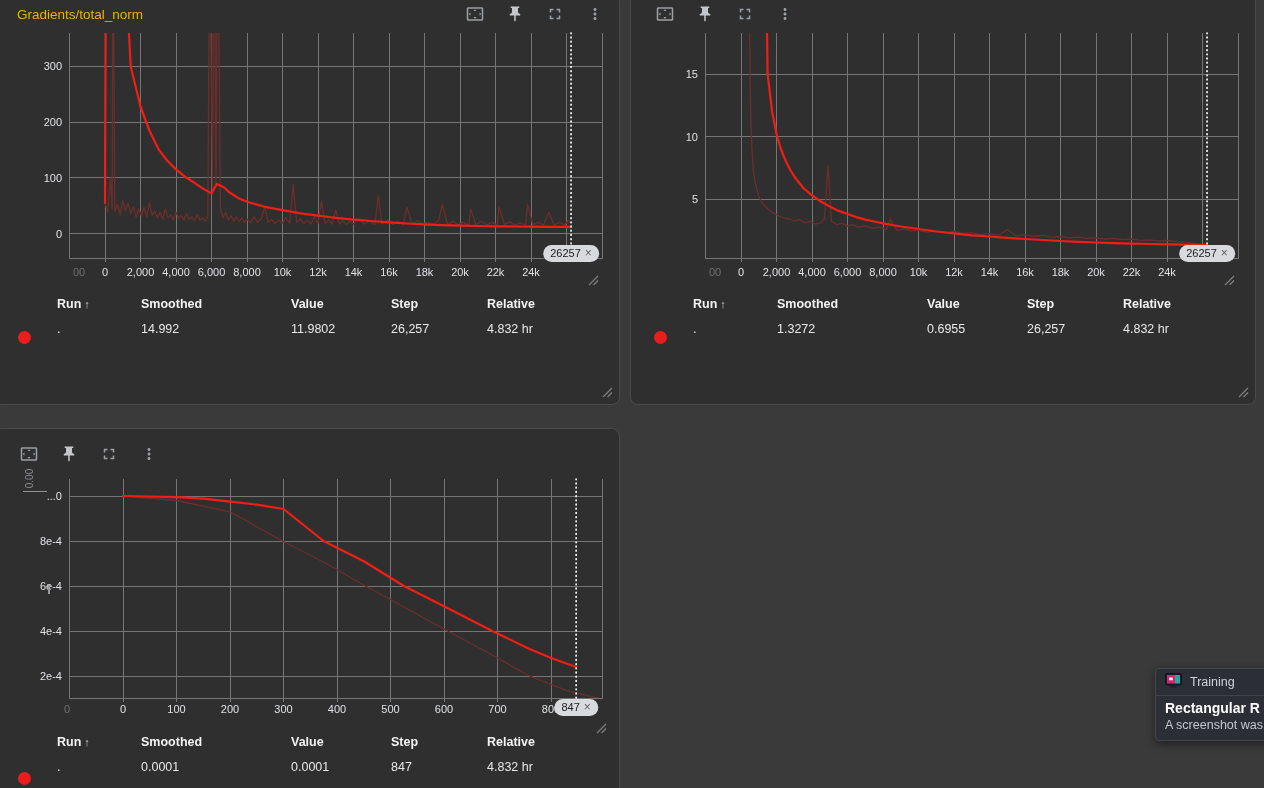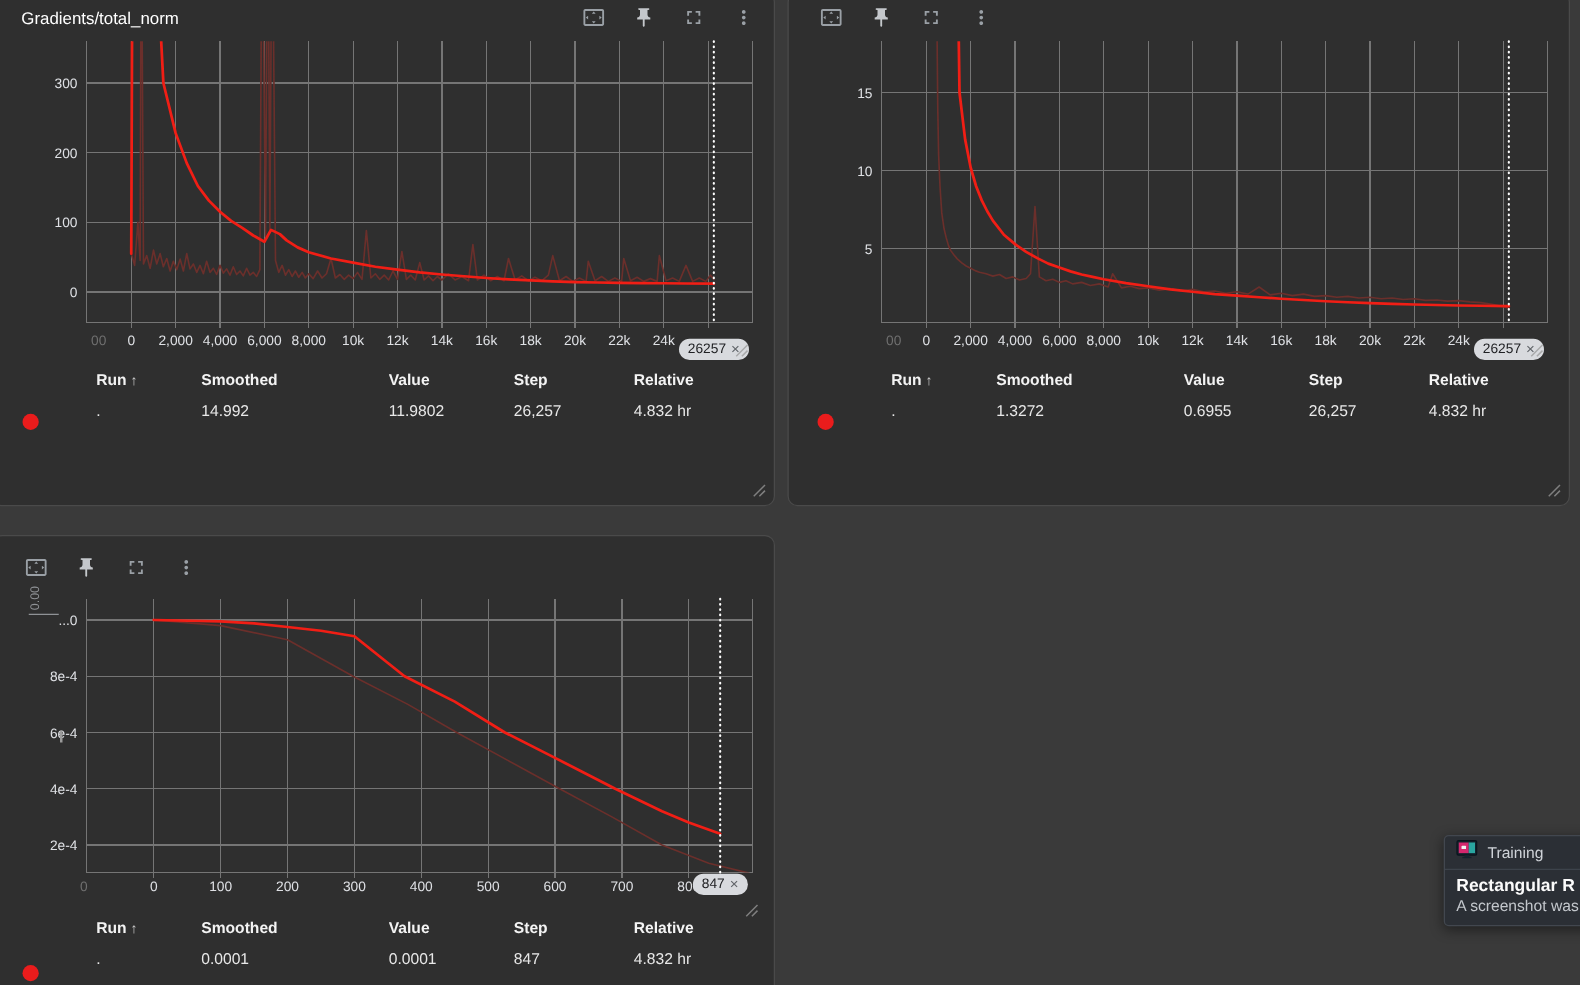--- a/index.html
+++ b/index.html
@@ -10,37 +10,37 @@
     -webkit-font-smoothing:antialiased;
   }
   .card{
     position:absolute;background:#2f2f2f;border:1px solid #4a4a4a;border-radius:8px;
     box-sizing:border-box;
   }
   .card-header{
     position:absolute;top:4px;left:0;right:0;height:30px;
     display:flex;align-items:center;padding:0 12px 0 22px;z-index:3;
   }
-  .card-title{flex:1;color:#ffffff;font-size:13.5px;white-space:nowrap;}
+  .card-title{flex:1;color:#eab308;font-size:13.5px;white-space:nowrap;}
   .card-actions{display:flex;gap:16px;align-items:center;}
   .icon-btn{
     width:24px;height:24px;display:flex;align-items:center;justify-content:center;
     background:none;border:none;padding:0;cursor:pointer;
   }
   .icon-btn svg{display:block;}
   svg.plot{position:absolute;left:0;top:0;width:626px;height:300px;z-index:1;}
   .step-badge{
-    position:absolute;top:276px;transform:translateX(-50%);z-index:4;
+    position:absolute;top:250px;transform:translateX(-50%);z-index:4;
     background:#d8dade;color:#202124;height:17px;line-height:17px;
     border-radius:9px;padding:0 7px;font-size:11px;
     display:flex;align-items:center;gap:4px;white-space:nowrap;
   }
   .badge-x{color:#5f6368;font-size:12px;line-height:17px;cursor:pointer;}
   .run-table{position:absolute;left:62px;top:299px;right:16px;z-index:2;font-size:12.5px;}
-  .tr{display:flex;height:20px;align-items:center;margin-left:20px;}
+  .tr{display:flex;height:20px;align-items:center;}
   .tr.th{color:#f3f3f3;font-weight:700;}
   .tr.td{margin-top:5px;color:#e8e8e8;font-weight:400;}
   .c{white-space:nowrap;overflow:hidden;}
   .c-run{width:84px;}
   .c-sm{width:150px;}
   .c-val{width:100px;}
   .c-step{width:96px;}
   .c-rel{flex:1;}
   .sort-arrow{font-size:11px;color:#cfcfcf;margin-left:3px;}
   .run-dot{

